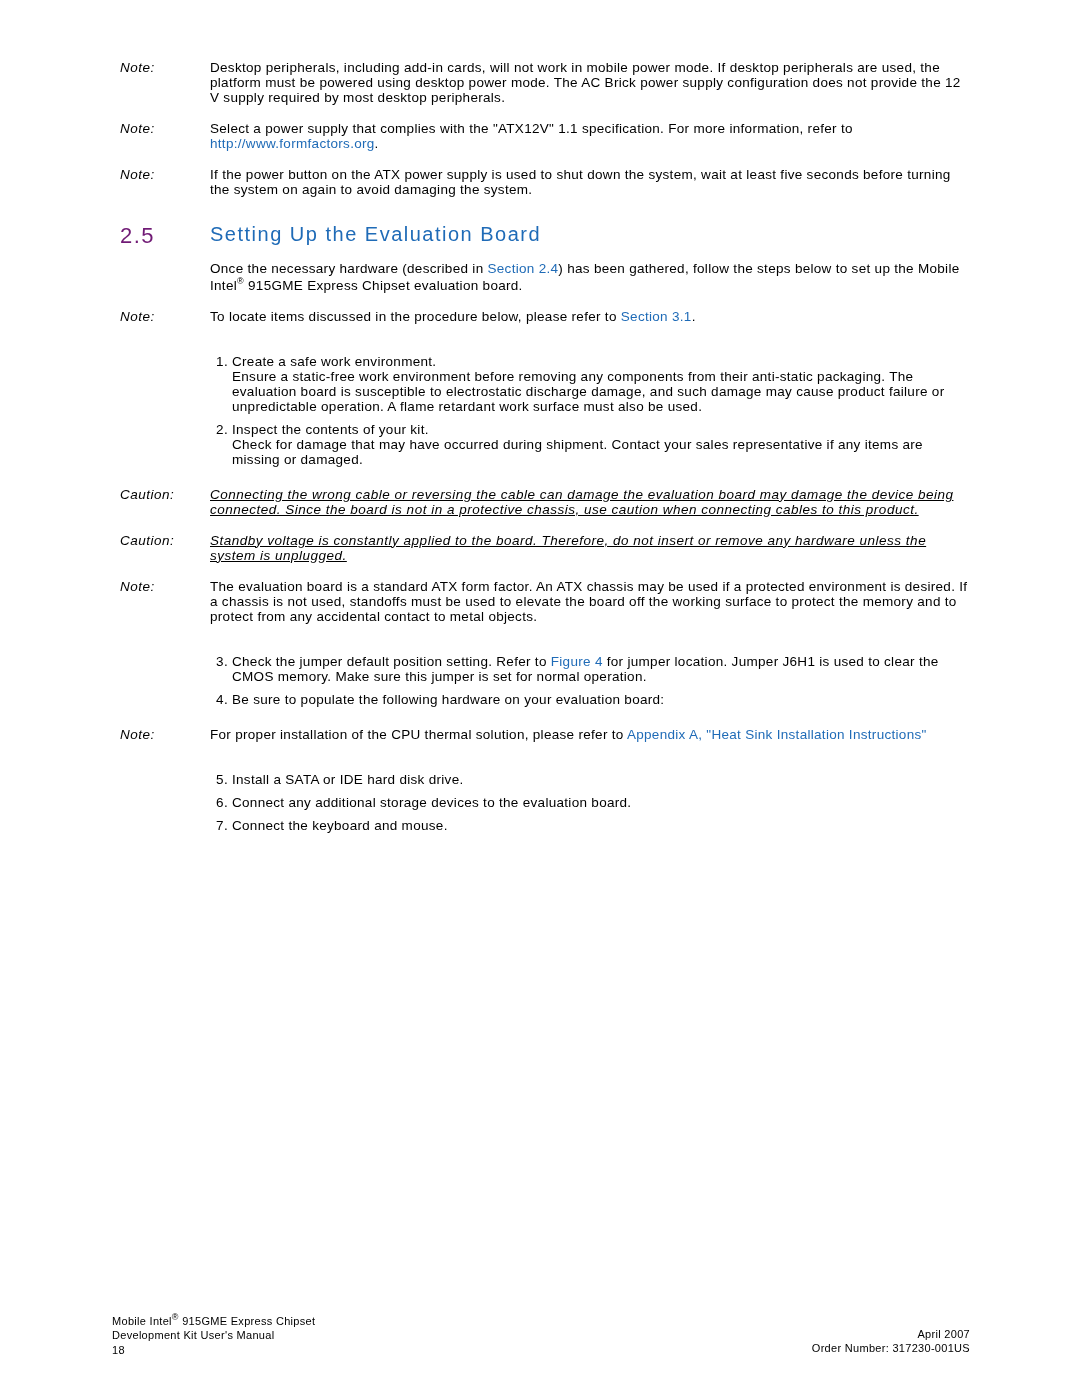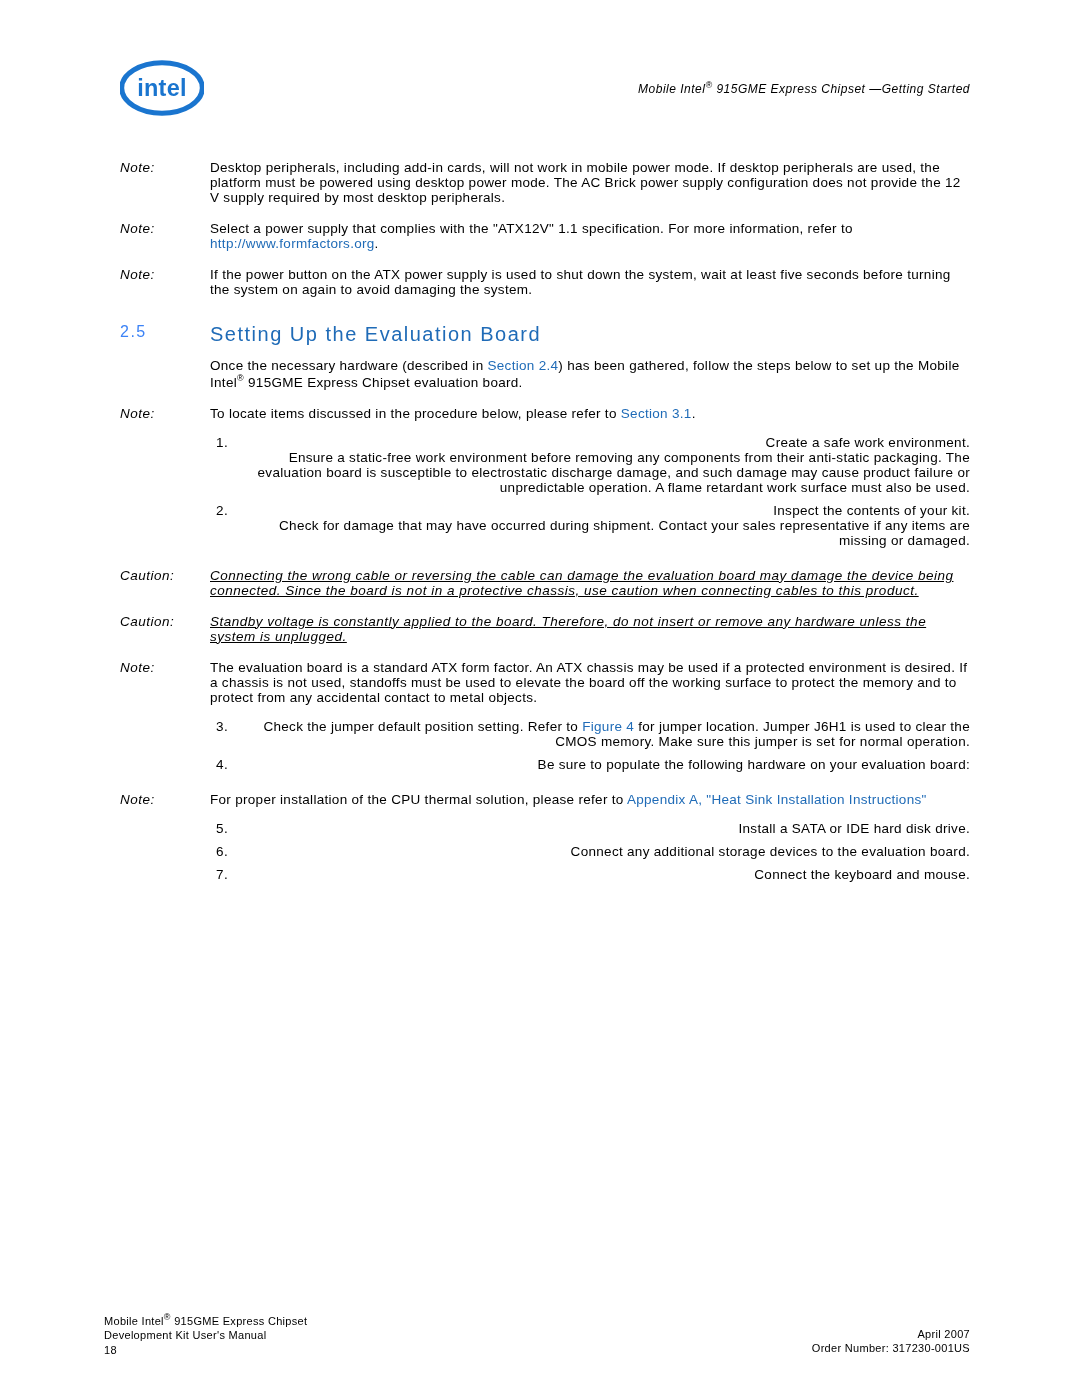--- a/index.html
+++ b/index.html
@@ -51,79 +51,67 @@
     flex: 1;
   }
   a, .link { color: #1f6bb7; text-decoration: none; }
   .section-head {
     display: flex;
     margin: 26px 0 12px 0;
   }
   .sec-num {
     width: 90px;
     flex-shrink: 0;
-    color: #3b82f6;
-    font-size: 16px;
+    color: #701a75;
+    font-size: 22px;
     letter-spacing: 1.5px;
   }
   .sec-title {
     color: #1f6bb7;
     font-size: 20px;
     letter-spacing: 1.5px;
   }
   .sup { font-size: 9px; vertical-align: super; }
   ol.steps {
-    margin: 4px 0 10px 0;
+    margin: 20px 0 10px 0;
     padding-left: 22px;
-    text-align: right;
   }
   ol.steps > li {
     margin-bottom: 8px;
   }
   ul.dash {
     list-style: none;
     padding-left: 22px;
     margin: 4px 0 0 0;
   }
   ul.dash li::before {
     content: "— ";
   }
   ul.dash li { margin-bottom: 6px; }
   .footer {
     position: absolute;
-    left: 104px;
+    left: 112px;
     right: 110px;
     bottom: 40px;
     display: flex;
     justify-content: space-between;
     font-size: 11px;
     line-height: 1.3;
   }
   .footer .right { text-align: right; }
   .lbl-row + .lbl-row { margin-top: 0; }
   .block { margin-bottom: 16px; }
   .inline-sup { font-size: 9px; vertical-align: super; }
   .italic { font-style: italic; letter-spacing: 0.5px; text-decoration: underline; }
 </style>
 </head>
 <body>
 
 <div class="page">
 
-  <div class="header">
-    <div class="logo">
-      <svg viewBox="0 0 100 66" width="84" height="56">
-        <ellipse cx="50" cy="33" rx="48" ry="30" fill="none" stroke="#1a75cf" stroke-width="6"></ellipse>
-        <text x="50" y="42" text-anchor="middle" font-family="Arial,Helvetica,sans-serif" font-weight="bold" font-size="28" fill="#1a75cf">intel</text>
-      </svg>
-    </div>
-    <div class="header-right">
-      <span>Mobile Intel</span><span class="sup">®</span><span> 915GME Express Chipset —Getting Started</span>
-    </div>
-  </div>
 
   <div class="lbl-row block">
     <div class="lbl-cell">Note:</div>
     <div class="body-cell">Desktop peripherals, including add-in cards, will not work in mobile power mode. If desktop peripherals are used, the platform must be powered using desktop power mode. The AC Brick power supply configuration does not provide the 12 V supply required by most desktop peripherals.</div>
   </div>
 
   <div class="lbl-row block">
     <div class="lbl-cell">Note:</div>
     <div class="body-cell">
       <span>Select a power supply that complies with the "ATX12V" 1.1 specification. For more information, refer to </span><a href="#" class="link">http://www.formfactors.org</a><span>.</span>

